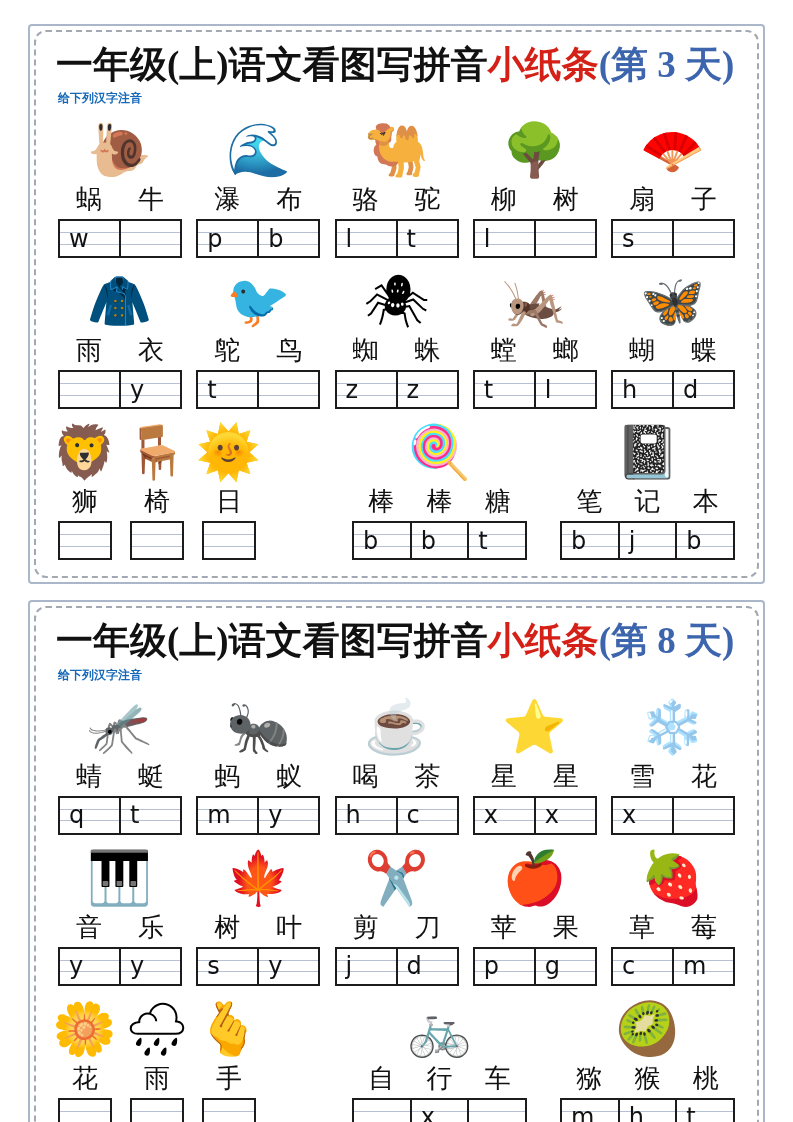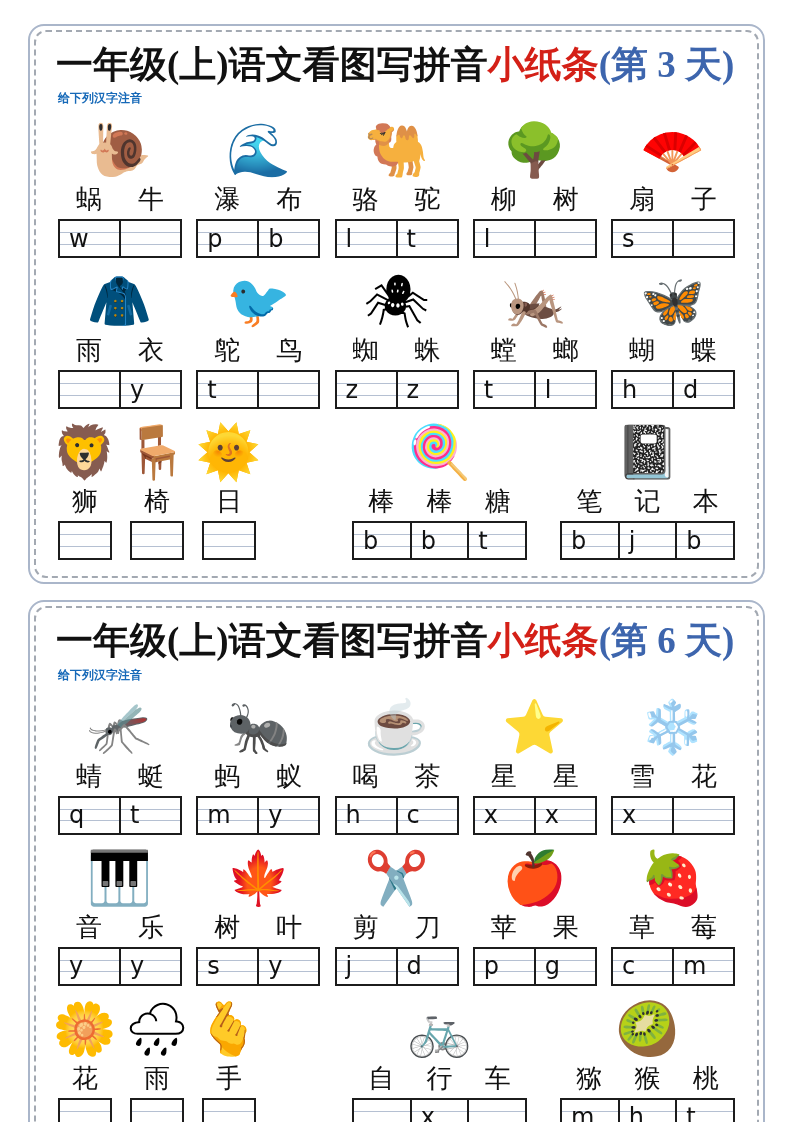--- a/index.html
+++ b/index.html
@@ -8,21 +8,21 @@
     width:793px; height:1122px;
     font-family:"Liberation Sans", sans-serif;
     overflow:hidden;
   }
   .page { width:793px; height:1122px; padding-top:24px; }
 
   
   .panel {
     margin:0 28px 16px 28px;
     border:2px solid #aab6ca;
-    border-radius:16px;
+    border-radius:4px;
     padding:4px;
     background:#ffffff;
   }
   .panel-inner {
     border:2px dashed #a3a9b2;
     border-radius:12px;
     padding:10px 14px 16px 14px;
   }
 
   
@@ -290,21 +290,21 @@
                 <div class="pinyin-cell">b</div>
                 <div class="pinyin-cell">j</div>
                 <div class="pinyin-cell">b</div>
               </div>
             </div>
           </div>
         </div>
       </section>
       <section class="panel">
         <div class="panel-inner">
-          <h1 class="panel-title"><span class="t-black">一年级(上)语文看图写拼音</span><span class="t-red">小纸条</span><span class="t-blue">(第 6 天)</span></h1>
+          <h1 class="panel-title"><span class="t-black">一年级(上)语文看图写拼音</span><span class="t-red">小纸条</span><span class="t-blue">(第 8 天)</span></h1>
           <div class="panel-subtitle">给下列汉字注音</div>
           <div class="item-row row-pairs">
             <div class="item w2">
               <div class="item-icon">🦟</div>
               <div class="item-chars">
                 <span class="char">蜻</span>
                 <span class="char">蜓</span>
               </div>
               <div class="pinyin-box">
                 <div class="pinyin-cell">q</div>

